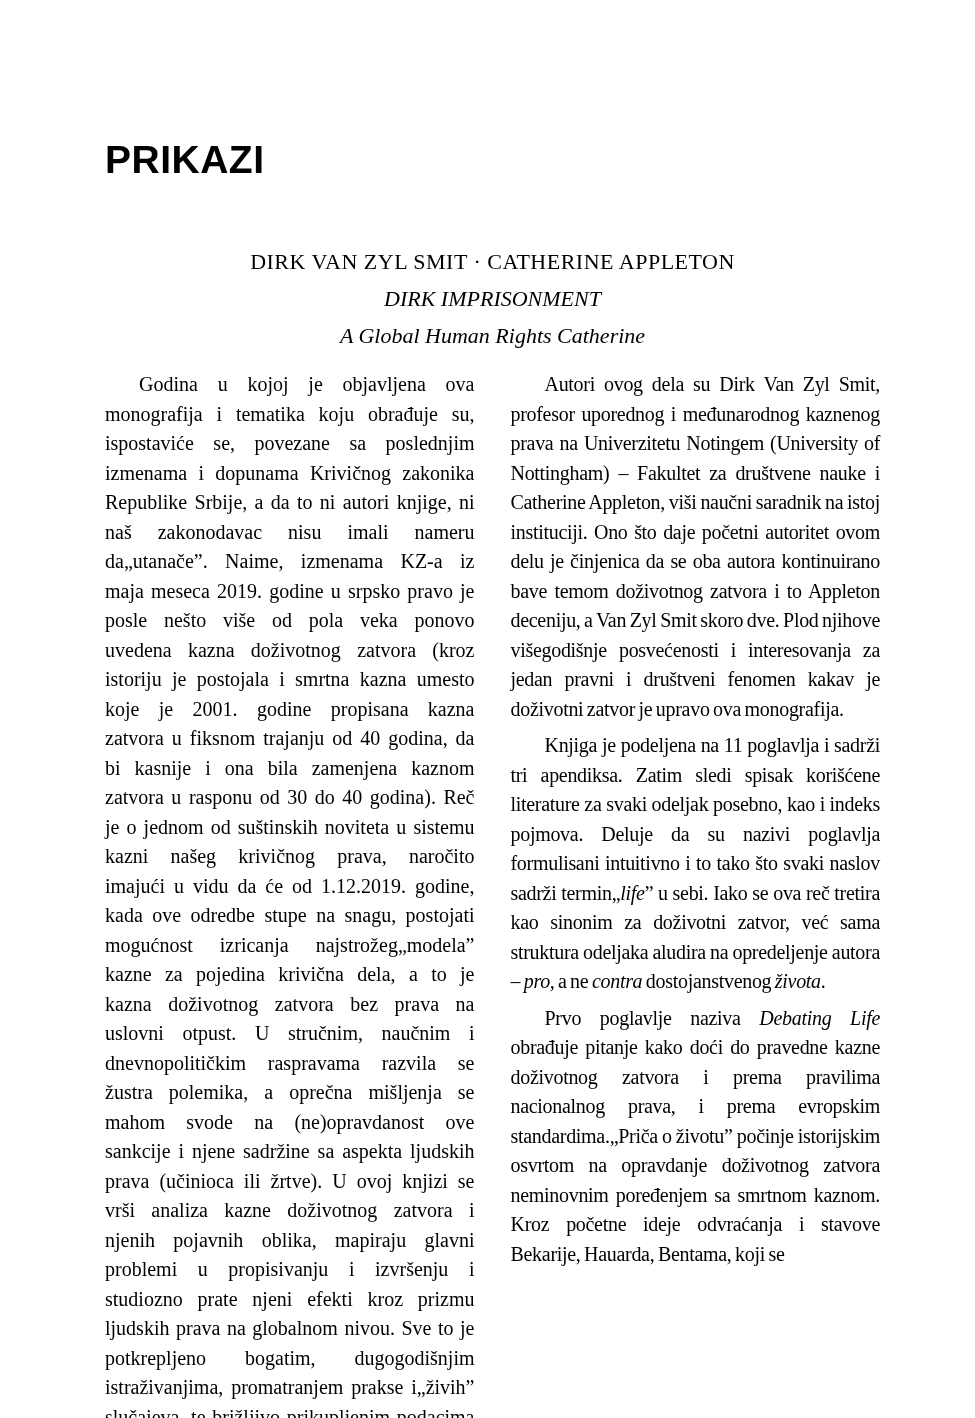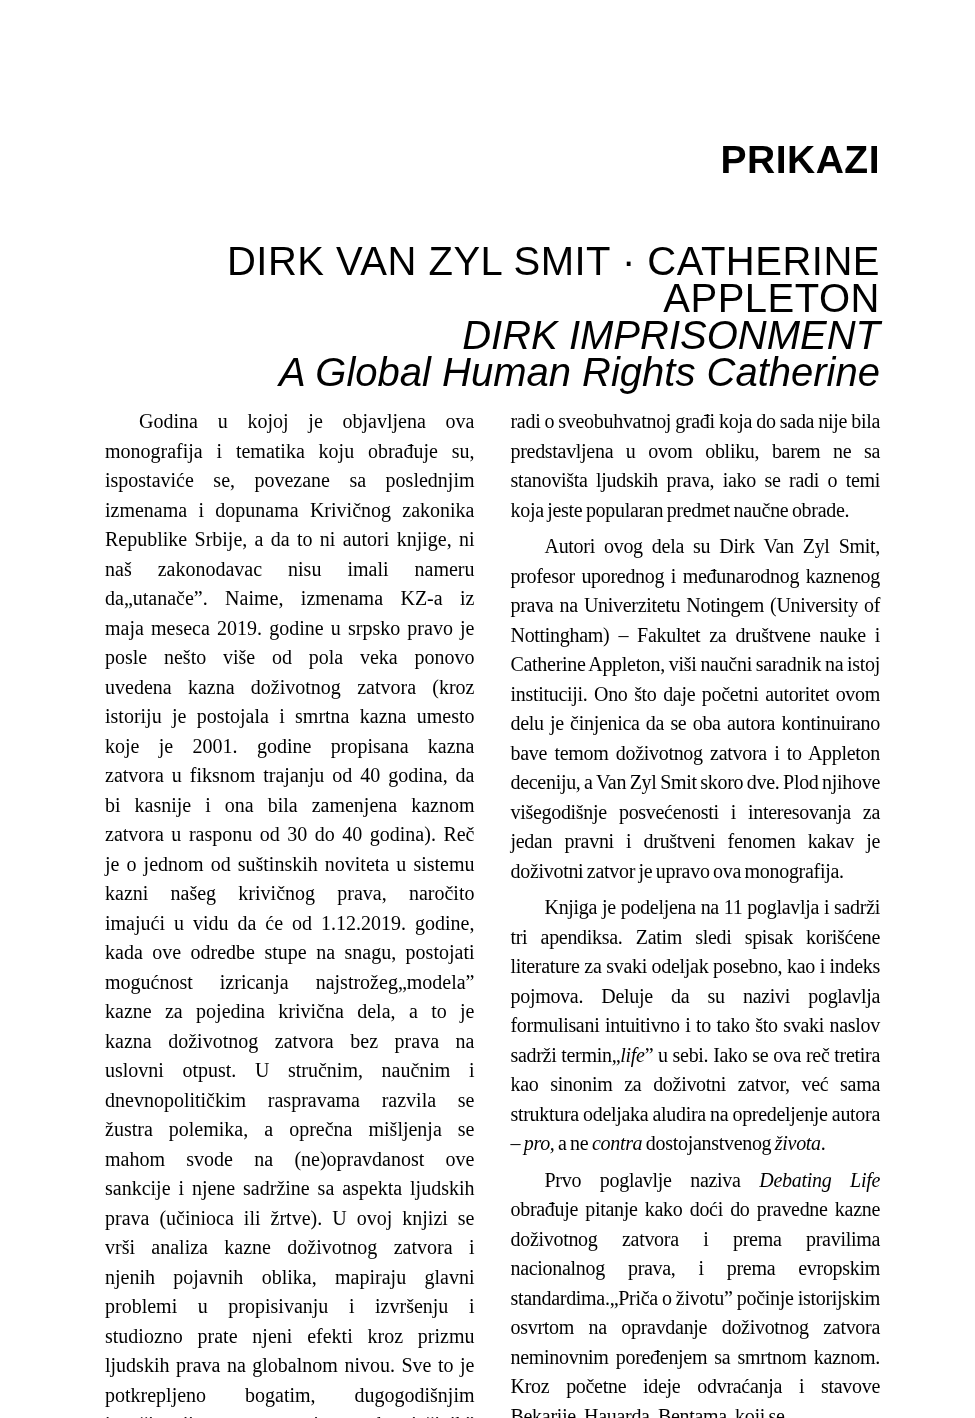--- a/index.html
+++ b/index.html
@@ -7,32 +7,32 @@
     position: relative;
     width: 975px;
     height: 1418px;
     background: #ffffff;
     color: #000000;
     box-sizing: border-box;
     padding: 140px 95px 0 105px;
     overflow: hidden;
   }
   .section-header {
-    text-align: right;
+    text-align: left;
     font-family: "Liberation Sans", sans-serif;
     font-weight: bold;
     font-size: 39px;
     line-height: 1;
     letter-spacing: 0.5px;
   }
   .title-block {
     margin-top: 64px;
-    text-align: right;
-    font-family: Liberation Sans, sans-serif;
-    font-size: 40px;
+    text-align: center;
+    font-family: Liberation Serif, serif;
+    font-size: 22px;
     line-height: 37px;
   }
   .title-block .authors { font-style: normal; letter-spacing: 0.5px; }
   .title-block .book-title,
   .title-block .book-subtitle { font-style: italic; }
   .publisher {
     margin-top: 11px;
     text-align: center;
     font-family: "Liberation Sans", sans-serif;
     font-size: 21px;
@@ -68,20 +68,19 @@
   </div>
 
   <div class="publisher">
   </div>
 
   <div class="columns">
     <div class="col col-left">
         <p class="indent"><span>Godina u kojoj je objavljena ova monografija i tematika koju obrađuje su, ispostaviće se, povezane sa poslednjim izmenama i dopunama Krivičnog zakonika Republike Srbije, a da to ni autori knjige, ni naš zakonodavac nisu imali nameru da„utanače”. Naime, izmenama KZ-a iz maja meseca 2019. godine u srpsko pravo je posle nešto više od pola veka ponovo uvedena kazna doživotnog zatvora (kroz istoriju je postojala i smrtna kazna umesto koje je 2001. godine propisana kazna zatvora u fiksnom trajanju od 40 godina, da bi kasnije i ona bila zamenjena kaznom zatvora u rasponu od 30 do 40 godina). Reč je o jednom od suštinskih noviteta u sistemu kazni našeg krivičnog prava, naročito imajući u vidu da će od 1.12.2019. godine, kada ove odredbe stupe na snagu, postojati mogućnost izricanja najstrožeg„modela” kazne za pojedina krivična dela, a to je kazna doživotnog zatvora bez prava na uslovni otpust. U stručnim, naučnim i dnevnopolitičkim raspravama razvila se žustra polemika, a oprečna mišljenja se mahom svode na (ne)opravdanost ove sankcije i njene sadržine sa aspekta ljudskih prava (učinioca ili žrtve). U ovoj knjizi se vrši analiza kazne doživotnog zatvora i njenih pojavnih oblika, mapiraju glavni problemi u propisivanju i izvršenju i studiozno prate njeni efekti kroz prizmu ljudskih prava na globalnom nivou. Sve to je potkrepljeno bogatim, dugogodišnjim istraživanjima, promatranjem prakse i„živih” slučajeva, te brižljivo prikupljenim podacima koji su jasno izloženi u monografiji. Kuriozitet ovog teksta je i njegov obim jer se</span></p>
       </div>
     <div class="col col-right">
-        <p><span>radi o sveobuhvatnoj građi koja do sada nije bila predstavljena u ovom obliku, barem ne sa stanovišta ljudskih prava, iako se radi o temi koja jeste popularan predmet naučne obrade.</span></p>
         <p class="indent"><span>Autori ovog dela su Dirk Van Zyl Smit, profesor uporednog i međunarodnog kaznenog prava na Univerzitetu Notingem (University of Nottingham) – Fakultet za društvene nauke i Catherine Appleton, viši naučni saradnik na istoj instituciji. Ono što daje početni autoritet ovom delu je činjenica da se oba autora kontinuirano bave temom doživotnog zatvora i to Appleton deceniju, a Van Zyl Smit skoro dve. Plod njihove višegodišnje posvećenosti i interesovanja za jedan pravni i društveni fenomen kakav je doživotni zatvor je upravo ova monografija.</span></p>
         <p class="indent"><span>Knjiga je podeljena na 11 poglavlja i sadrži tri apendiksa. Zatim sledi spisak korišćene literature za svaki odeljak posebno, kao i indeks pojmova. Deluje da su nazivi poglavlja formulisani intuitivno i to tako što svaki naslov sadrži termin„</span><i>life</i><span>” u sebi. Iako se ova reč tretira kao sinonim za doživotni zatvor, već sama struktura odeljaka aludira na opredeljenje autora – </span><i>pro,</i><span> a ne </span><i>contra</i><span> dostojanstvenog </span><i>života</i><span>.</span></p>
         <p class="indent"><span>Prvo poglavlje naziva </span><i>Debating Life</i><span> obrađuje pitanje kako doći do pravedne kazne doživotnog zatvora i prema pravilima nacionalnog prava, i prema evropskim standardima.„Priča o životu” počinje istorijskim osvrtom na opravdanje doživotnog zatvora neminovnim poređenjem sa smrtnom kaznom. Kroz početne ideje odvraćanja i stavove Bekarije, Hauarda, Bentama, koji se</span></p>
       </div>
   </div>
 
 </div>
 
 </body></html>

